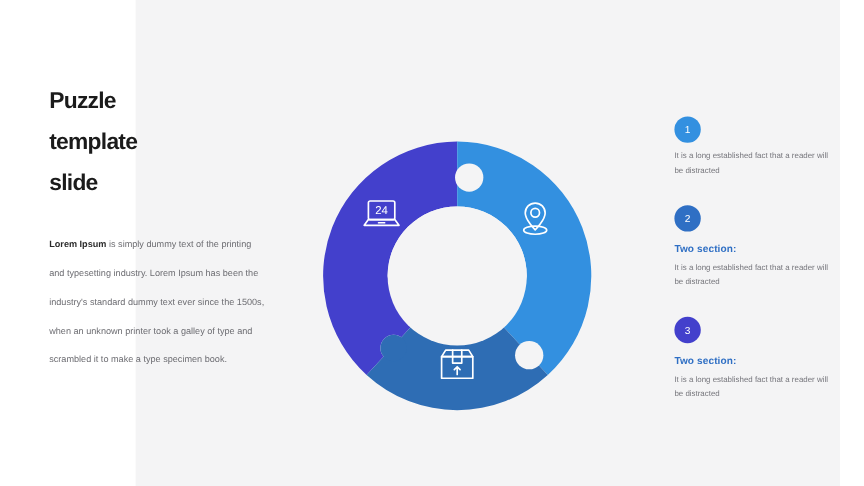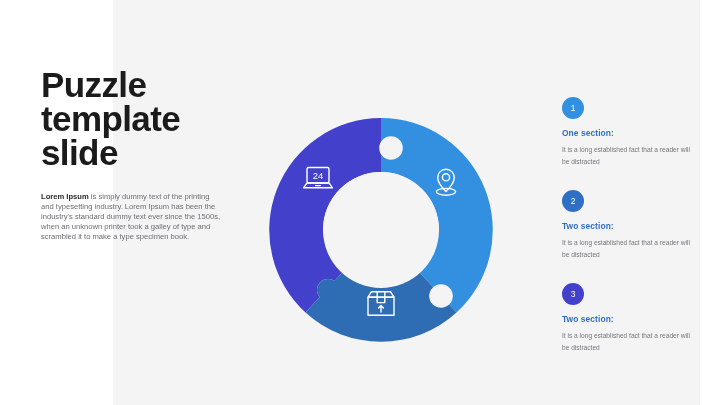--- a/index.html
+++ b/index.html
@@ -34,32 +34,32 @@
   }
 
   
   #left-col {
     position: absolute;
     left: 41px;
     top: 68px;
     width: 190px;
   }
   #title {
-    font-size: 35px;
+    font-size: 19px;
     line-height: 34px;
     font-weight: bold;
     color: #1b1b1b;
     letter-spacing: -0.6px;
     margin: 0;
     white-space: pre-line;
   }
   #body-copy {
     margin-top: 22px;
     font-size: 7.6px;
-    line-height: 10px;
+    line-height: 24px;
     color: #6d6d72;
     width: 182px;
   }
   #body-copy b {
     color: #2b2b2b;
     font-weight: bold;
   }
 
   
   #puzzle-wrap {
@@ -187,21 +187,20 @@
         <path d="M10.2,6.2 L10.2,11.6 L17.8,11.6 L17.8,6.2"></path>
         <path d="M14,21 L14,14.6 M11.6,17 L14,14.6 L16.4,17"></path>
       </g>
     </svg>
   </div>
 
   <div id="right-col">
 
     <div class="list-item">
       <div class="badge" style="background:#3390e0">1</div>
-      <div class="item-heading">One section:</div>
       <div class="item-desc">It is a long established fact that a reader will be distracted</div>
     </div>
 
     <div class="list-item">
       <div class="badge" style="background:#2f6fc4">2</div>
       <div class="item-heading">Two section:</div>
       <div class="item-desc">It is a long established fact that a reader will be distracted</div>
     </div>
 
     <div class="list-item">

